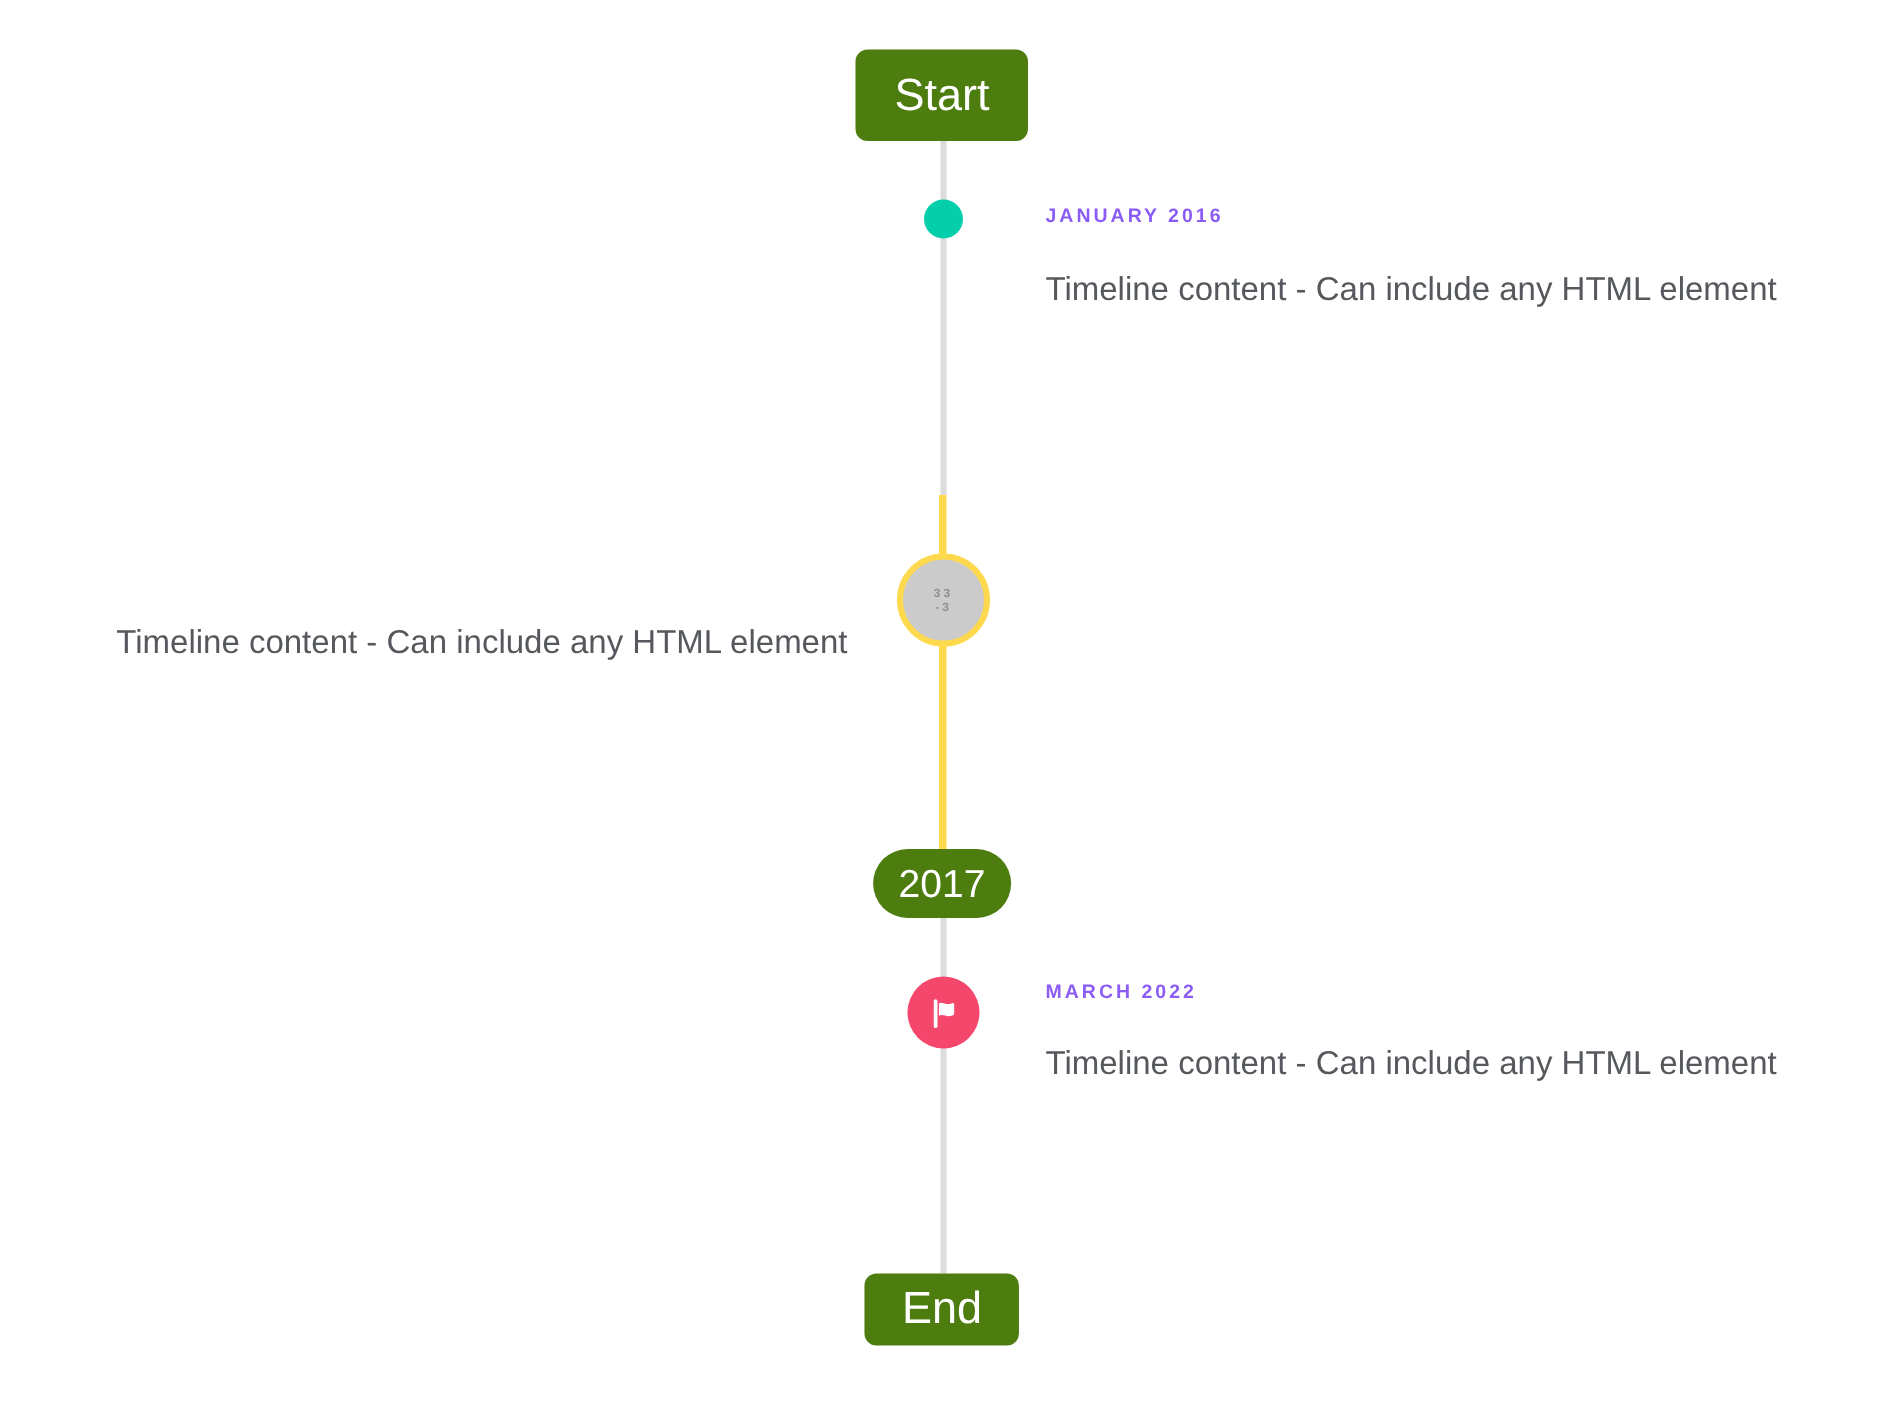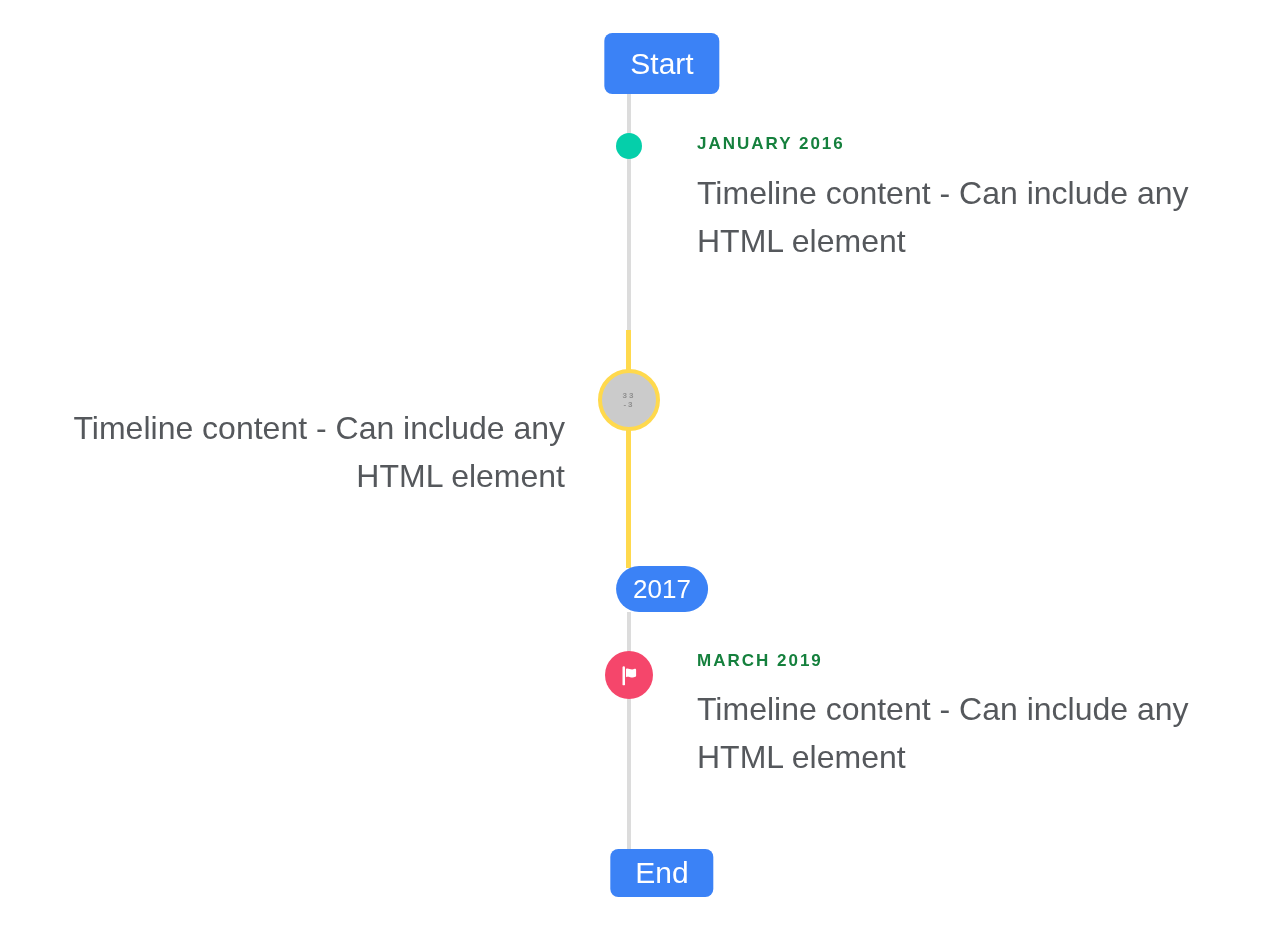--- a/index.html
+++ b/index.html
@@ -22,29 +22,28 @@
   }
   .line-seg.gray-top    { top: 94px;  height: 236px; }
   .line-seg.yellow      { top: 330px; height: 238px; left: 626px; width: 5px; background: #ffd94d; }
   .line-seg.gray-bottom { top: 612px; height: 237px; }
 
   
   .pill {
     position: absolute;
     left: 628px;
     transform: translateX(-50%);
-    background: #3b82f6;
+    background: #4d7c0f;
     color: #ffffff;
     border-radius: 8px;
     display: flex;
     align-items: center;
     justify-content: center;
     z-index: 3;
     white-space: nowrap;
-    margin-left: 34px;
   }
   .pill.start { top: 33px;  height: 61px; padding: 0 26px; font-size: 30px; }
   .pill.end   { top: 849px; height: 48px; padding: 0 25px; font-size: 30px; }
   .pill.year  { top: 566px; height: 46px; padding: 0 17px; font-size: 26px; border-radius: 23px; }
 
   
   .marker { position: absolute; z-index: 2; border-radius: 50%; }
   .marker.dot {
     left: 616px; top: 133px;
     width: 26px; height: 26px;
@@ -73,30 +72,30 @@
     width: 48px; height: 48px;
     background: #f5466b;
     display: flex;
     align-items: center;
     justify-content: center;
   }
 
   
   .event-title {
     position: absolute;
-    font-size: 17px;
+    font-size: 13px;
     font-weight: 700;
     letter-spacing: 2px;
     line-height: 21px;
-    color: #15803d;
+    color: #8b5cf6;
     z-index: 2;
   }
   .event-content {
     position: absolute;
-    font-size: 32px;
+    font-size: 22px;
     line-height: 48px;
     font-weight: 400;
     color: #55585c;
     z-index: 2;
   }
   .right-side { left: 697px; width: 527px; text-align: left; }
   .left-side  { left: 35px;  width: 530px; text-align: right; }
 
   .t-jan { top: 133px; }
   .c-jan { top: 169px; }
@@ -131,18 +130,18 @@
   <div class="pill year">2017</div>
 
   <div class="marker flag-circle">
     <span style="display:flex;">
       <svg width="23" height="23" viewBox="0 0 24 24" fill="none" xmlns="http://www.w3.org/2000/svg">
         <path d="M6 3.6 V21" stroke="#ffffff" stroke-width="2.6" stroke-linecap="round"></path>
         <path d="M8.3 5.1 C10.8 3.5 13.2 7.0 17.4 5.0 c0.7 -0.33 1.5 0.2 1.5 1.0 v6.2 c0 0.5 -0.3 1.0 -0.8 1.2 C13.9 15.3 11.2 12.0 8.3 13.7 Z" fill="#ffffff"></path>
       </svg>
     </span>
   </div>
-  <div class="event-title right-side t-mar">MARCH 2019</div>
+  <div class="event-title right-side t-mar">MARCH 2022</div>
   <div class="event-content right-side c-mar">Timeline content - Can include any HTML element</div>
 
   <div class="pill end">End</div>
 
 </div>
 
 </body></html>

